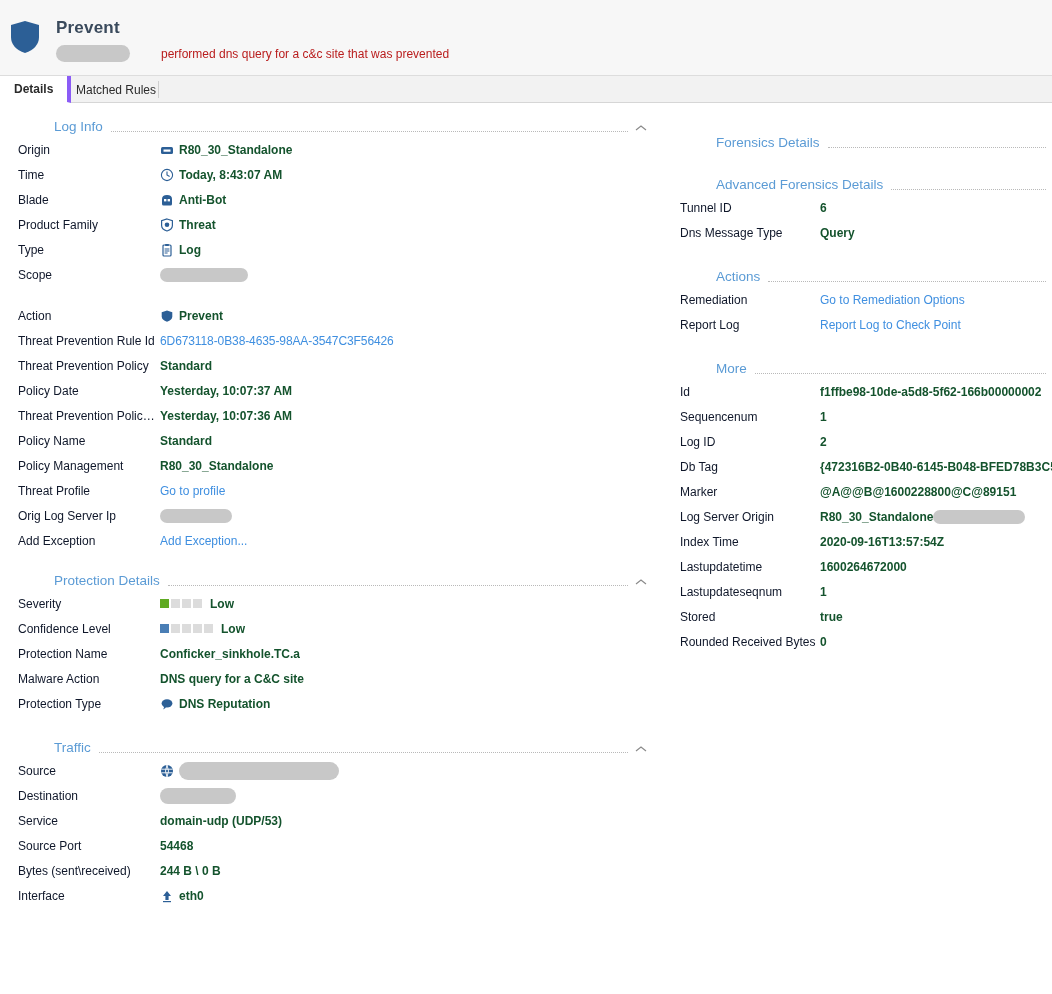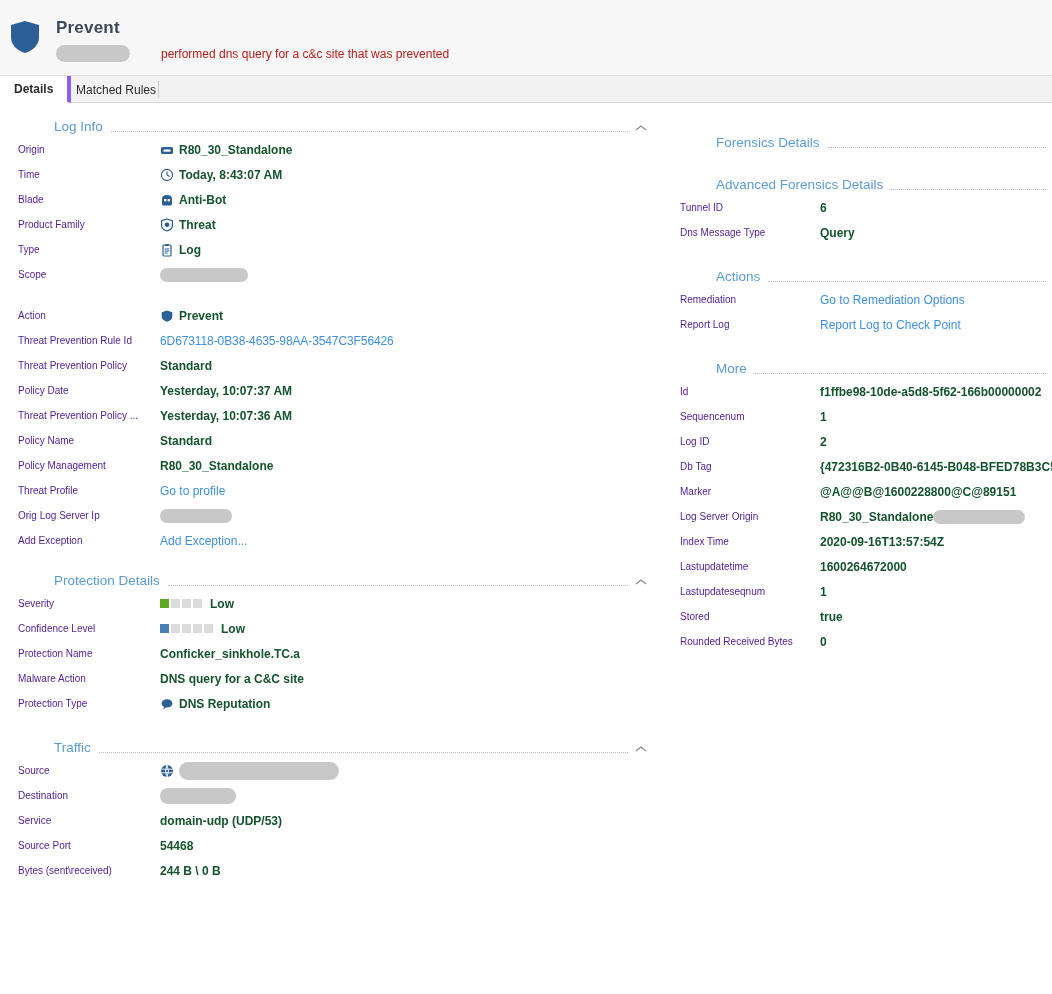--- a/index.html
+++ b/index.html
@@ -100,22 +100,22 @@
   .row {
     position: relative;
     display: flex;
     align-items: center;
     height: 25px;
     padding-left: 18px;
   }
   .lbl {
     width: 142px;
     flex: 0 0 142px;
-    color: #4c1d95;
-    font-size: 10px;
+    color: #0f172a;
+    font-size: 12px;
     white-space: nowrap;
     overflow: hidden;
     text-overflow: ellipsis;
   }
   .val {
     display: flex;
     align-items: center;
     font-size: 12px;
     font-weight: bold;
     color: #14532d;
@@ -404,20 +404,32 @@
         <span class="val">domain-udp (UDP/53)</span>
       </div>
       <div class="row">
         <span class="lbl">Source Port</span>
         <span class="val">54468</span>
       </div>
       <div class="row">
         <span class="lbl">Bytes (sent\received)</span>
         <span class="val">244 B \ 0 B</span>
       </div>
+      <div class="row">
+        <span class="lbl">Interface</span>
+        <span class="val">
+          <span class="ico">
+            <svg viewBox="0 0 14 14" width="14" height="14">
+                <path d="M7 2 L11 7 L8.6 7 L8.6 11 L5.4 11 L5.4 7 L3 7 Z" fill="#2c5f96"></path>
+                <rect x="3" y="12" width="8" height="1.2" fill="#2c5f96"></rect>
+              </svg>
+          </span>
+          <span>eth0</span>
+        </span>
+      </div>
     </div>
   </div>
 
   <div class="col-right rcol">
 
     <div class="spacer-12"></div>
 
     <div class="section">
       <div class="sec-head">
         <span class="sec-title">Forensics Details</span>

